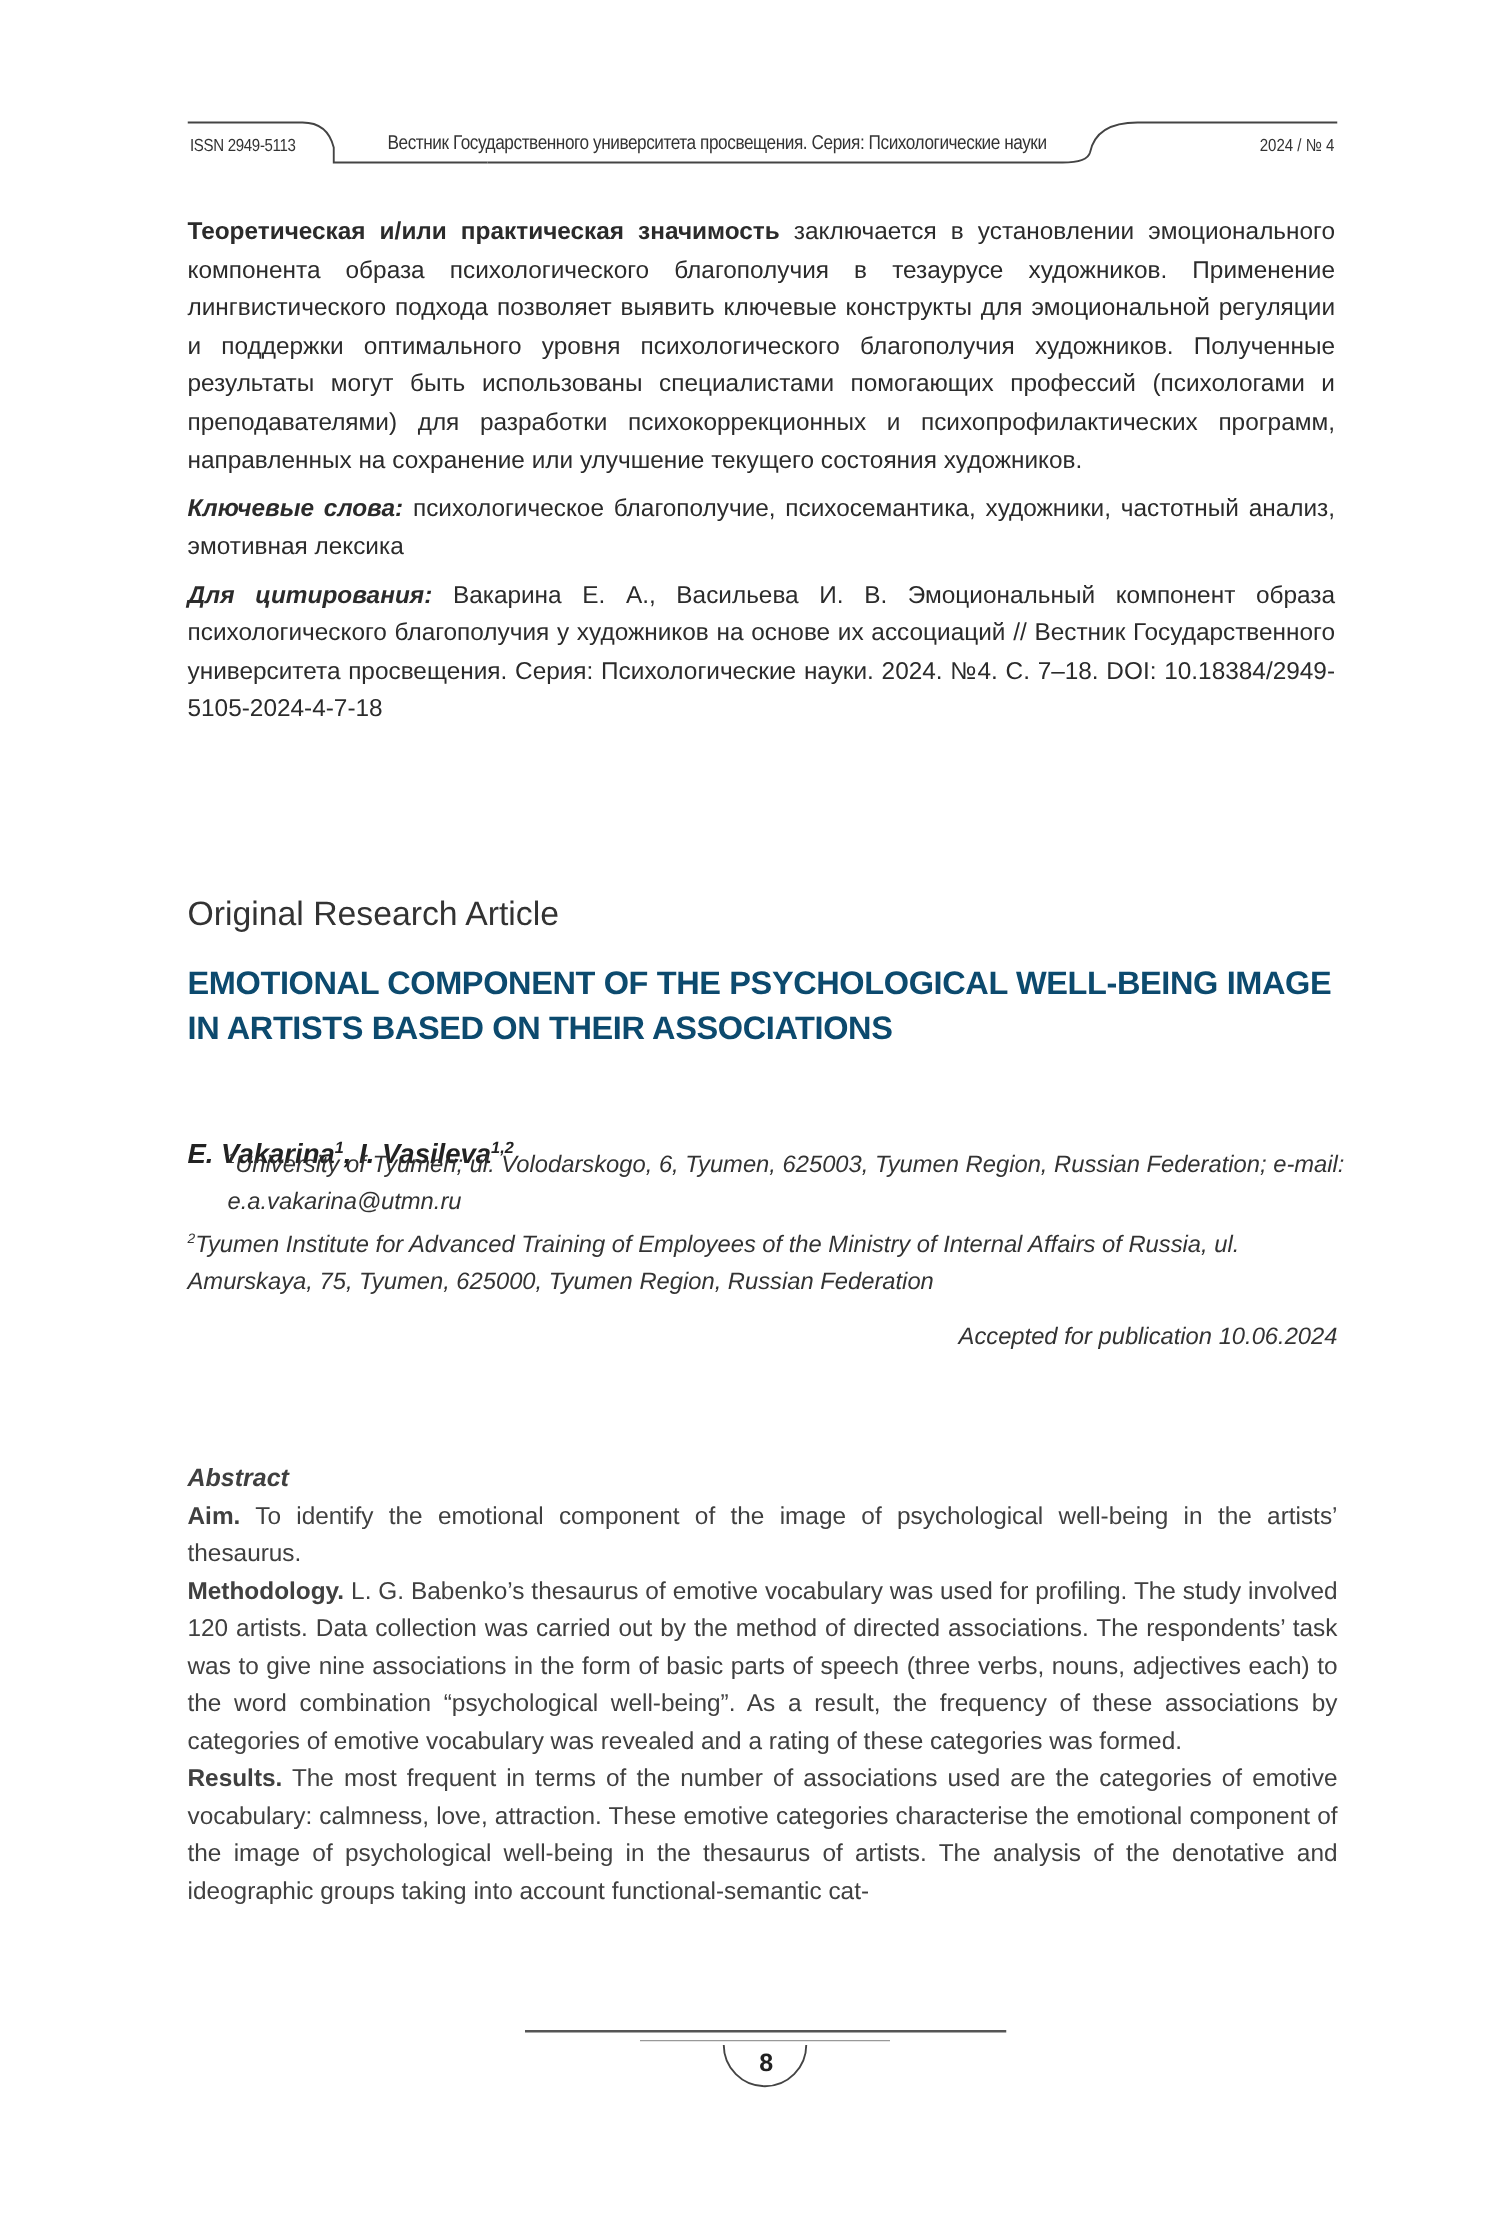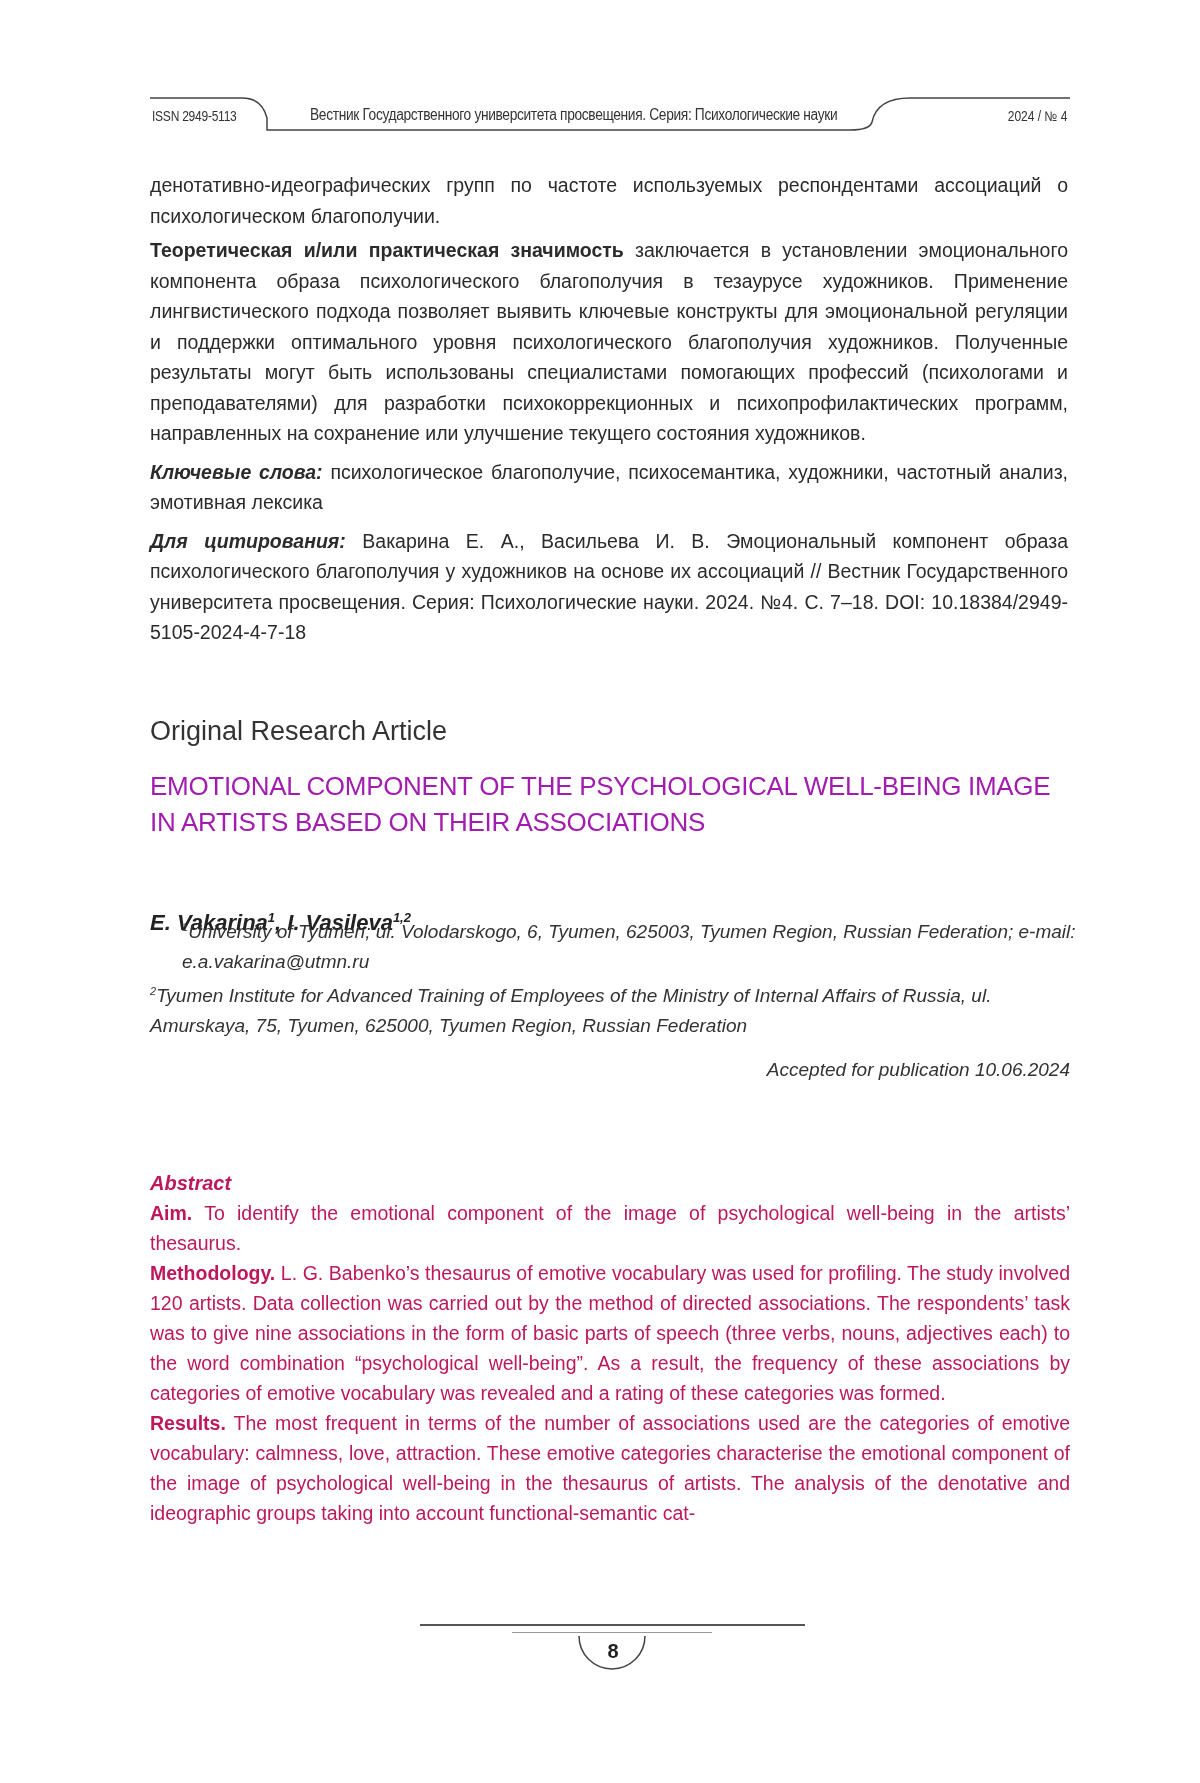--- a/index.html
+++ b/index.html
@@ -15,28 +15,28 @@
 
   .content { position: absolute; left: 150px; top: 170px; width: 918px; }
   .cond { font-size: 19.5px; line-height: 30.5px; transform-origin: left top; }
   p { margin: 0; text-align: justify; }
   .ru p { margin-bottom: 4px; }
   .sp { margin-top: 8px; }
   b { font-weight: bold; }
   .bi { font-weight: bold; font-style: italic; }
 
   .article-type { position: absolute; left: 150px; top: 716px; font-size: 27px; color: #333; }
-  .title { position: absolute; left: 150px; top: 768px; width: 920px; font-size: 26px; font-weight: normal; line-height: 36px; color: #a21caf; letter-spacing: -0.3px; }
+  .title { position: absolute; left: 150px; top: 768px; width: 920px; font-size: 26px; font-weight: bold; line-height: 36px; color: #0c4a6e; letter-spacing: -0.3px; }
   .authors { position: absolute; left: 150px; top: 910px; font-size: 22px; font-weight: bold; font-style: italic; color: #222; }
   .authors sup { font-size: 13px; }
   .affil { position: absolute; left: 150px; width: 920px; font-size: 19px; font-style: italic; line-height: 30px; color: #333; }
   .affil sup { font-size: 11px; }
   .dates { position: absolute; right: 130px; top: 1052px; text-align: right; font-size: 19px; font-style: italic; line-height: 36px; color: #333; }
 
-  .abstract { position: absolute; left: 150px; top: 1168px; width: 920px; font-size: 19.5px; line-height: 30px; color: #be185d; }
+  .abstract { position: absolute; left: 150px; top: 1168px; width: 920px; font-size: 19.5px; line-height: 30px; color: #404040; }
   .abstract-head { font-weight: bold; font-style: italic; font-size: 20px; }
 
   .footer-line-top { position: absolute; left: 420px; top: 1624px; width: 385px; height: 2px; background: #555; }
   .footer-line-bot { position: absolute; left: 512px; top: 1632px; width: 200px; height: 1px; background: #999; }
   .page-arc { position: absolute; left: 577px; top: 1634px; }
   .page-num { position: absolute; left: 600px; top: 1640px; width: 26px; text-align: center; font-size: 20px; font-weight: bold; color: #222; }
 </style>
 </head>
 <body>
 
@@ -44,21 +44,20 @@
   <svg width="920" height="52">
     <path d="M0 10 L92 10 Q112 10 117 30 L117 42 L240 42" fill="none" stroke="#444" stroke-width="1.5"></path>
     <path d="M240 42 L700 42 Q720 42 722 34 Q727 10 760 10 L920 10" fill="none" stroke="#444" stroke-width="1.5"></path>
   </svg>
   <span class="hdr-issn">ISSN 2949-5113</span>
   <span class="hdr-title">Вестник Государственного университета просвещения. Серия: Психологические науки</span>
   <span class="hdr-issue">2024 / № 4</span>
 </div>
 
 <div class="content ru cond">
-  <p>денотативно-идеографических групп по частоте используемых респондентами ассоциаций о психологическом благополучии.</p>
   <p><b>Теоретическая и/или практическая значимость</b><span> заключается в установлении эмоционального компонента образа психологического благополучия в тезаурусе художников. Применение лингвистического подхода позволяет выявить ключевые конструкты для эмоциональной регуляции и поддержки оптимального уровня психологического благополучия художников. Полученные результаты могут быть использованы специалистами помогающих профессий (психологами и преподавателями) для разработки психокоррекционных и психопрофилактических программ, направленных на сохранение или улучшение текущего состояния художников.</span></p>
   <p class="sp"><span class="bi">Ключевые слова:</span><span> психологическое благополучие, психосемантика, художники, частотный анализ, эмотивная лексика</span></p>
   <p class="sp"><span class="bi">Для цитирования:</span><span> Вакарина Е. А., Васильева И. В. Эмоциональный компонент образа психологического благополучия у художников на основе их ассоциаций // Вестник Государственного университета просвещения. Серия: Психологические науки. 2024. №4. С. 7–18. DOI: 10.18384/2949-5105-2024-4-7-18</span></p>
 </div>
 
 <div class="article-type">Original Research Article</div>
 
 <div class="title">EMOTIONAL COMPONENT OF THE PSYCHOLOGICAL WELL-BEING IMAGE IN ARTISTS BASED ON THEIR ASSOCIATIONS</div>
 
 <div class="authors">

